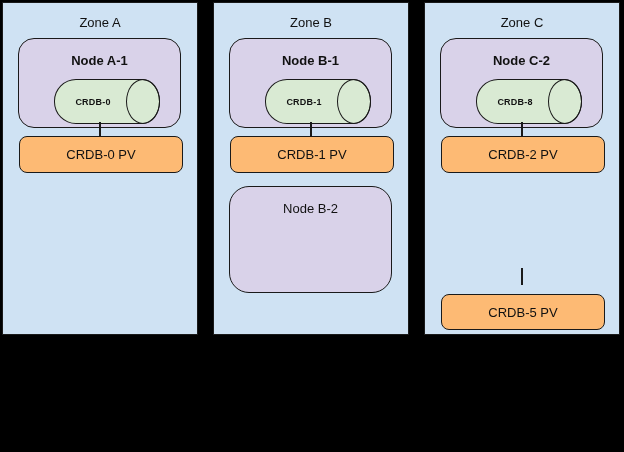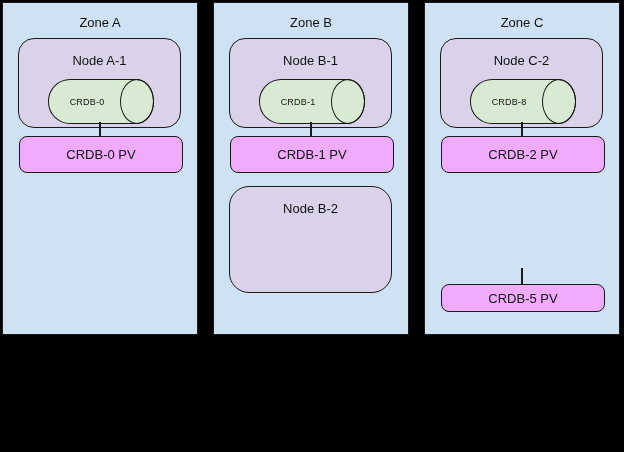--- a/index.html
+++ b/index.html
@@ -41,34 +41,34 @@
     line-height: 15px;
   }
   .node {
     position: absolute;
     left: 15px;
     width: 163px;
     background: #d9d2e9;
     border: 1px solid #1a1a1a;
     box-sizing: border-box;
   }
-  .node-1 { top: 35px; height: 90px; border-radius: 16px; }
+  .node-1 { top: 35px; height: 90px; border-radius: 16px; font-weight: bold; }
   .node-2 { top: 183px; height: 107px; border-radius: 20px; }
   .node-label {
     position: absolute;
     top: 14px;
     left: 0;
     width: 100%;
     text-align: center;
     font-size: 13px;
     line-height: 15px;
   }
   .cyl {
     position: absolute;
-    left: 29px;
+    left: 35px;
     width: 106px;
     height: 45px;
     background: #d9ead3;
     border: 1px solid #1a1a1a;
     border-radius: 22px 18px 18px 22px / 22px 22px 22px 22px;
     box-sizing: border-box;
   }
   .cyl-1 { top: 40px; }
   .cyl-2 { top: 38px; }
   .cyl-cap {
@@ -99,31 +99,31 @@
     left: calc(50% - 1px);
     width: 2px;
     background: #1a1a1a;
   }
   .conn-1 { top: 119px; height: 15px; }
   .conn-2 { top: 265px; height: 17px; }
   .pv {
     position: absolute;
     left: 16px;
     width: 164px;
-    background: #f0abfc;
+    background: #fdba74;
     border: 1px solid #1a1a1a;
     border-radius: 8px;
     box-sizing: border-box;
     display: flex;
     align-items: center;
     justify-content: center;
     font-size: 13px;
   }
   .pv-1 { top: 133px; height: 37px; }
-  .pv-2 { top: 281px; height: 28px; }
+  .pv-2 { top: 291px; height: 36px; }
 </style>
 </head>
 <body>
 
 <div class="canvas">
 
   <section class="zone zone-a">
     <div class="zone-title">Zone A</div>
     <div class="node node-1">
       <div class="node-label">Node A-1</div>

